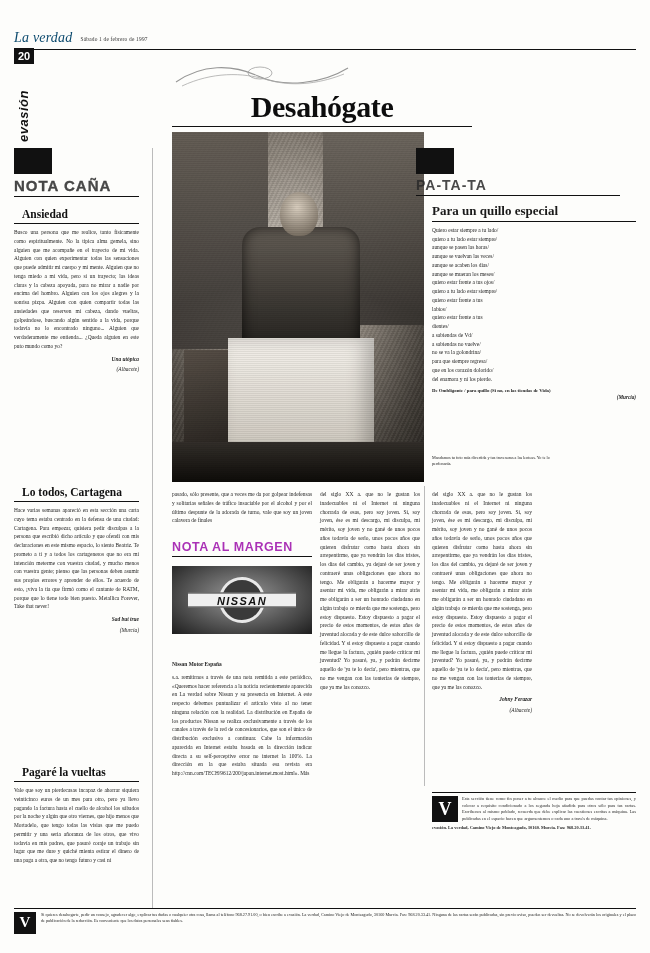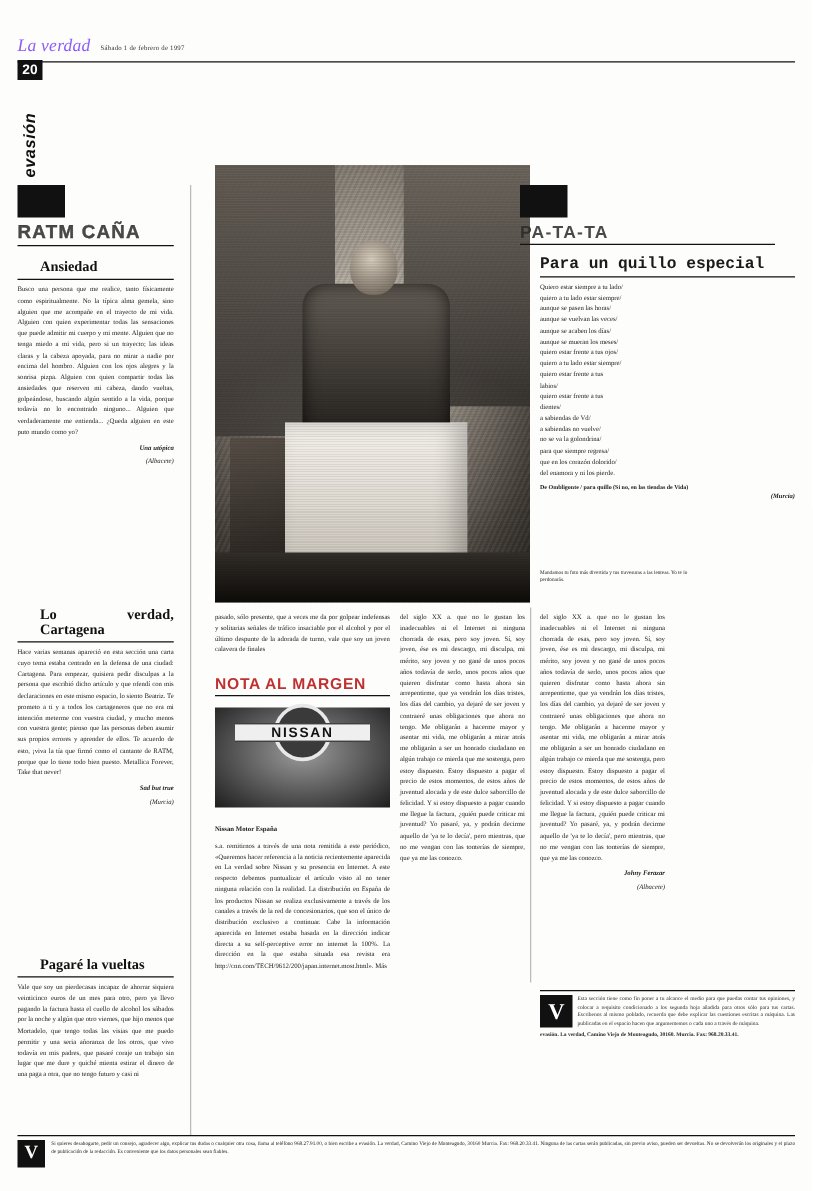--- a/index.html
+++ b/index.html
@@ -30,21 +30,21 @@
     padding-bottom: 3px;
     display: flex;
     align-items: baseline;
     gap: 8px;
   }
   .masthead-title {
     font-family: "Liberation Serif", serif;
     font-style: italic;
     font-size: 14px;
     letter-spacing: 0.2px;
-    color: #8b5cf6;
+    color: #0c4a6e;
   }
   .masthead-date {
     font-size: 5.4px;
     color: #333;
     letter-spacing: 0.2px;
     position: relative;
     top: -1px;
   }
   
   .left-rail {
@@ -123,21 +123,21 @@
     line-height: 1.62;
     text-align: justify;
     color: #1d1d1d;
   }
   .col p { margin: 0 0 4px 0; }
   .hdr {
     font-family: "Liberation Serif", serif;
     font-weight: bold;
     font-size: 11.5px;
     color: #111;
-    margin: 0 0 3px 18px;
+    margin: 0 0 3px 8px;
     line-height: 1.05;
   }
   .hdr-rule {
     border-bottom: 0.9px solid #111;
     margin-bottom: 4px;
   }
   .sig {
     text-align: right;
     font-size: 5.4px;
     font-weight: bold;
@@ -265,21 +265,21 @@
   }
 
   
   .poem {
     position: absolute;
     left: 432px;
     top: 204px;
     width: 204px;
   }
   .poem-title {
-    font-family: Liberation Mono, monospace;
+    font-family: Liberation Serif, serif;
     font-weight: bold;
     font-size: 13px;
     line-height: 1.06;
     margin-bottom: 3px;
   }
   .poem-rule { border-bottom: 0.9px solid #111; margin-bottom: 4px; }
   .poem-lines {
     font-size: 5.4px;
     line-height: 1.62;
     color: #1d1d1d;
@@ -298,34 +298,35 @@
     position: absolute;
     left: 172px;
     top: 540px;
     width: 140px;
   }
   .nam-word {
     font-family: "Liberation Sans", sans-serif;
     font-weight: bold;
     font-size: 12.5px;
     letter-spacing: 0.6px;
-    color: #b91c1c;
+    color: #a21caf;
     opacity: .9;
   }
   .nam-rule { border-bottom: 1px solid #111; margin-top: 2px; }
   .nissan-box {
     position: absolute;
     left: 172px;
     top: 566px;
     width: 140px;
-    height: 80px;
+    height: 68px;
     background: radial-gradient(ellipse at 50% 45%, #9b9b9b 0%, #4d4d4d 62%, #1d1d1d 100%);
     display: flex;
-    align-items: flex-start;
+    align-items: center;
     justify-content: center;
+    font-style: italic;
   }
   .nissan-logo {
     width: 108px;
     height: 40px;
     position: relative;
   }
   .nissan-ring {
     position: absolute;
     left: 50%; top: 50%;
     transform: translate(-50%,-50%);
@@ -420,37 +421,46 @@
     <span class="masthead-date">Sábado 1 de febrero de 1997</span>
   </div>
 
   <div class="left-rail">
     <div class="page-num-box">20</div>
     <div class="section-vert">
       <span>evasión</span>
     </div>
   </div>
 
+  <div class="title-area">
+    <svg class="title-flourish" viewBox="0 0 180 28">
+      <path d="M4 22 C30 4, 60 4, 86 16 C112 28, 150 24, 176 8" stroke="#444" stroke-width="1.1" fill="none"></path>
+      <path d="M10 26 C40 12, 70 12, 96 20 C124 28, 152 22, 172 14" stroke="#666" stroke-width="0.8" fill="none"></path>
+      <ellipse cx="88" cy="13" rx="12" ry="6" fill="none" stroke="#555" stroke-width="0.8"></ellipse>
+    </svg>
+    <div class="main-title">Desahógate</div>
+    <div class="title-rule"></div>
+  </div>
 
   <div class="dalecana">
     <div class="dc-black"></div>
-    <div class="dc-word">RATM CAÑA</div>
+    <div class="dc-word">NOTA CAÑA</div>
     <div class="dc-rule"></div>
   </div>
 
   <div class="col" style="left:14px; top:208px; width:125px;">
     <div class="hdr">Ansiedad</div>
     <div class="hdr-rule"></div>
     <p>Busco una persona que me realice, tanto físicamente como espiritualmente. No la típica alma gemela, sino alguien que me acompañe en el trayecto de mi vida. Alguien con quien experimentar todas las sensaciones que puede admitir mi cuerpo y mi mente. Alguien que no tenga miedo a mi vida, pero si un trayecto; las ideas claras y la cabeza apoyada, para no mirar a nadie por encima del hombro. Alguien con los ojos alegres y la sonrisa pizpa. Alguien con quien compartir todas las ansiedades que reserven mi cabeza, dando vueltas, golpeándose, buscando algún sentido a la vida, porque todavía no lo encontrado ninguno... Alguien que verdaderamente me entienda... ¿Queda alguien en este puto mundo como yo?</p>
     <div class="sig">Una utópica</div>
     <div class="sig" style="font-weight:normal;">(Albacete)</div>
   </div>
 
   <div class="col" style="left:14px; top:486px; width:125px;">
-    <div class="hdr">Lo verdad, Cartagena</div>
+    <div class="hdr">Lo todos, Cartagena</div>
     <div class="hdr-rule"></div>
     <p>Hace varias semanas apareció en esta sección una carta cuyo tema estaba centrado en la defensa de una ciudad: Cartagena. Para empezar, quisiera pedir disculpas a la persona que escribió dicho artículo y que ofendí con mis declaraciones en este mismo espacio, lo siento Beatriz. Te prometo a ti y a todos los cartageneros que no era mi intención meterme con vuestra ciudad, y mucho menos con vuestra gente; pienso que las personas deben asumir sus propios errores y aprender de ellos. Te acuerdo de esto, ¡viva la tía que firmó como el cantante de RATM, porque que lo tiene todo bien puesto. Metallica Forever, Take that never!</p>
     <div class="sig">Sad but true</div>
     <div class="sig" style="font-weight:normal;">(Murcia)</div>
   </div>
 
   <div class="col" style="left:14px; top:766px; width:125px;">
     <div class="hdr">Pagaré la vueltas</div>
     <div class="hdr-rule"></div>
     <p>Vale que soy un pierdecasas incapaz de ahorrar siquiera veinticinco euros de un mes para otro, pero ya llevo pagando la factura hasta el cuello de alcohol los sábados por la noche y algún que otro viernes, que hijo menos que Mortadelo, que tengo todas las visias que me puedo permitir y una seria añoranza de los otros, que vivo todavía en mis padres, que pasaré coraje un trabajo sin lugar que me dure y quiché mienta estirar el dinero de una paga a otra, que no tengo futuro y casi ni</p>

